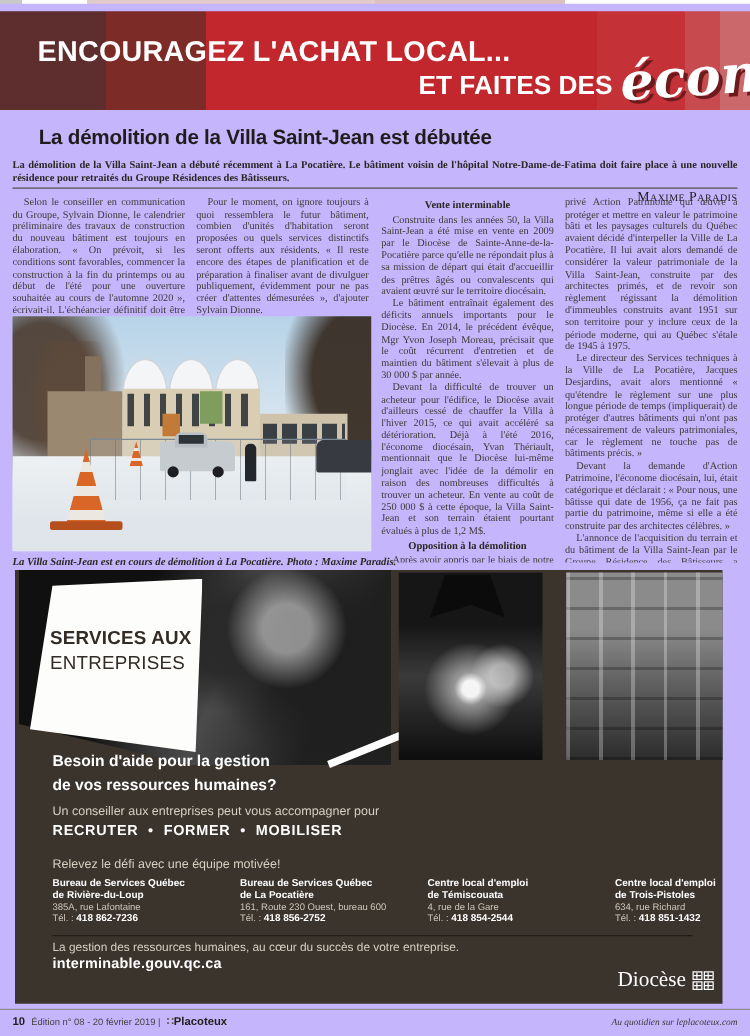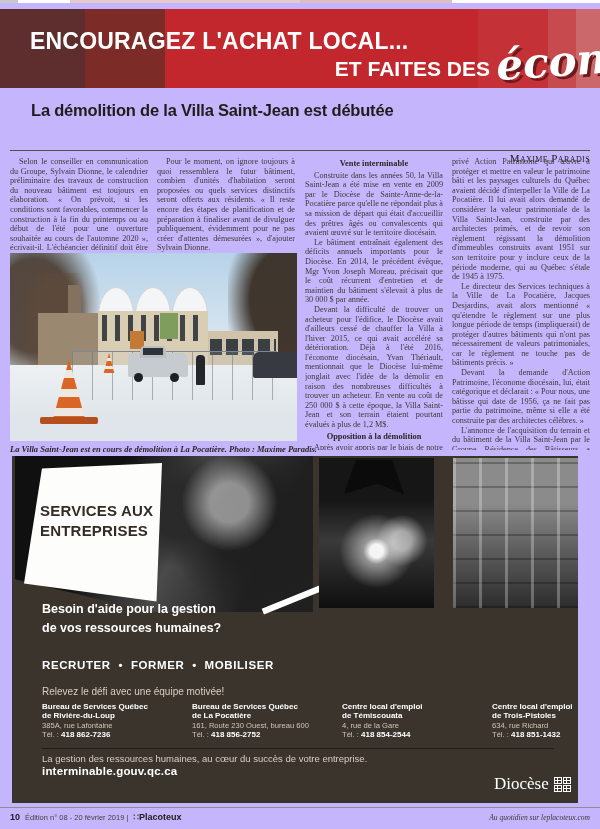--- a/index.html
+++ b/index.html
@@ -85,21 +85,21 @@
     background:
       radial-gradient(circle at 72% 30%,rgba(235,235,235,.55) 0 8%,rgba(235,235,235,0) 20%),
       radial-gradient(circle at 55% 35%,rgba(40,40,40,.9) 0 14%,rgba(40,40,40,0) 30%),
       radial-gradient(circle at 80% 45%,rgba(30,30,30,.9) 0 16%,rgba(30,30,30,0) 34%),
       linear-gradient(115deg,#101010 0 30%,#4a4a4a 55%,#202020 80%);}
   .ad-ph1-stripe{left:248px;top:138px;width:78px;height:6px;background:#fff;transform:rotate(-22deg);}
   .ad-label{left:12px;top:7px;width:138px;height:140px;background:#fdfdfb;
     clip-path:polygon(13% 4%,100% 0,96% 99%,0 86%);
     box-shadow:2px 2px 6px rgba(0,0,0,.5);}
   .ad-label-l1{left:28px;top:46px;font-weight:700;font-size:15px;color:#332c26;letter-spacing:.2px;}
-  .ad-label-l2{left:28px;top:66px;font-weight:700;font-size:15px;color:#332c26;letter-spacing:.2px;text-align:center;}
+  .ad-label-l2{left:28px;top:66px;font-weight:400;font-size:15px;color:#332c26;letter-spacing:.2px;text-align:center;}
   .ad-ph2{left:307px;top:2px;width:115px;height:150px;
     background:
       radial-gradient(circle at 50% 62%,rgba(255,255,255,.95) 0 6%,rgba(230,230,230,.55) 12%,rgba(80,80,80,0) 34%),
       radial-gradient(circle at 72% 55%,rgba(190,190,190,.8) 0 8%,rgba(190,190,190,0) 22%),
       linear-gradient(180deg,#161616 0 28%,#3a3a3a 55%,#0e0e0e 100%);}
   .ad-ph2-rig{left:332px;top:4px;width:60px;height:34px;background:#0b0b0b;clip-path:polygon(20% 0,80% 0,100% 100%,55% 70%,0 100%);}
   .ad-ph3{left:441px;top:2px;width:127px;height:150px;
     background:
       repeating-linear-gradient(90deg,rgba(255,255,255,.28) 0 3px,rgba(255,255,255,0) 3px 26px),
       repeating-linear-gradient(0deg,rgba(0,0,0,.25) 0 2px,rgba(0,0,0,0) 2px 24px),
@@ -136,20 +136,21 @@
 <div class="page">
 
   <div class="abs topstrip"></div>
   <div class="abs banner">
     <div class="abs banner-l1">ENCOURAGEZ L'ACHAT LOCAL...</div>
     <div class="abs banner-l2">ET FAITES DES</div>
     <div class="abs banner-script">économ</div>
   </div>
 
   <div class="abs headline">La démolition de la Villa Saint-Jean est débutée</div>
+  <div class="abs lede">La démolition de la Villa Saint-Jean a débuté récemment à La Pocatière. Le bâtiment voisin de l'hôpital Notre-Dame-de-Fatima doit faire place à une nouvelle résidence pour retraités du Groupe Résidences des Bâtisseurs.</div>
   <div class="abs toprule"></div>
   <div class="abs byline">Maxime Paradis</div>
 
   <div class="abs col c1">
     <p>Selon le conseiller en communication du Groupe, Sylvain Dionne, le calendrier préliminaire des travaux de construction du nouveau bâtiment est toujours en élaboration. « On prévoit, si les conditions sont favorables, commencer la construction à la fin du printemps ou au début de l'été pour une ouverture souhaitée au cours de l'automne 2020 », écrivait-il. L'échéancier définitif doit être annoncé sous peu.</p>
   </div>
   <div class="abs col c2">
     <p>Pour le moment, on ignore toujours à quoi ressemblera le futur bâtiment, combien d'unités d'habitation seront proposées ou quels services distinctifs seront offerts aux résidents. « Il reste encore des étapes de planification et de préparation à finaliser avant de divulguer publiquement, évidemment pour ne pas créer d'attentes démesurées », d'ajouter Sylvain Dionne.</p>
   </div>
   <div class="abs col c3">
@@ -206,20 +207,21 @@
     <div class="abs ad-ph2-rig"></div>
     <div class="abs ad-ph3"></div>
     <div class="abs ad-label"></div>
     <div class="abs ad-label-l1">SERVICES AUX</div>
     <div class="abs ad-label-l2">ENTREPRISES</div>
 
     <div class="abs ad-h1">
       <div>Besoin d'aide pour la gestion</div>
       <div>de vos ressources humaines?</div>
     </div>
+    <div class="abs ad-sub">Un conseiller aux entreprises peut vous accompagner pour</div>
     <div class="abs ad-actions">RECRUTER • FORMER • MOBILISER</div>
     <div class="abs ad-tag">Relevez le défi avec une équipe motivée!</div>
 
     <div class="abs ad-contact ct1">
       <div class="nm">Bureau de Services Québec</div>
       <div class="nm">de Rivière-du-Loup</div>
       <div>385A, rue Lafontaine</div>
       <div class="tel"><span>Tél. :</span> <b>418 862-7236</b></div>
     </div>
     <div class="abs ad-contact ct2">

